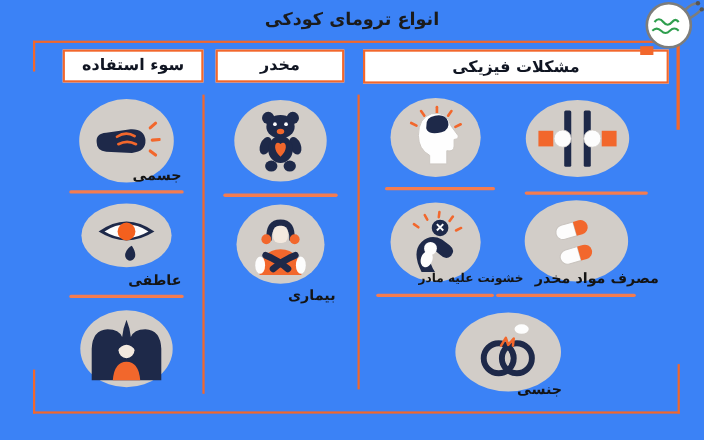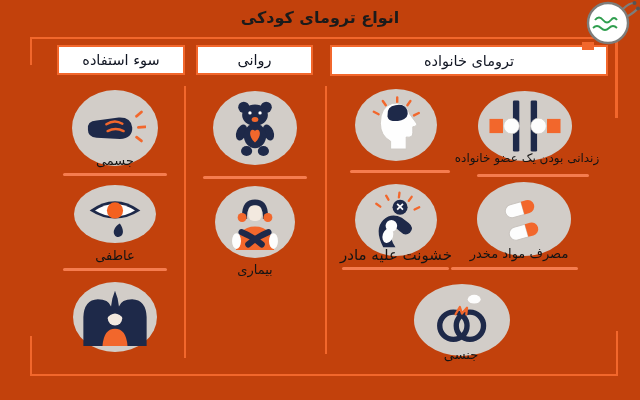--- a/index.html
+++ b/index.html
@@ -1,28 +1,28 @@
 <!DOCTYPE html>
 <html><head>
 <meta charset="utf-8">
 <style>
   *{margin:0;padding:0;box-sizing:border-box}
   html,body{background:#ffffff}
   body{font-family:"DejaVu Sans",sans-serif}
-  #canvas{position:relative;width:640px;height:400px;background:#c2410c;overflow:hidden}
+  #canvas{position:relative;width:640px;height:400px;background:#3b82f6;overflow:hidden}
   .title{position:absolute;top:8px;left:0;width:640px;text-align:center;
          font-size:16px;font-weight:bold;color:#1b1b1b;direction:rtl}
   .hdr{position:absolute;border:2px solid #F2672C;background:#fff;direction:rtl;
        display:flex;align-items:center;justify-content:center;
-       font-weight:normal;font-size:14.5px;color:#101522}
+       font-weight:bold;font-size:14.5px;color:#101522}
   .line{position:absolute;background:#F2672C}
   .ul{position:absolute;background:#F57C4F;height:3px;border-radius:2px}
   .circ{position:absolute;background:#D2CDC8;border-radius:50%;
         display:flex;align-items:center;justify-content:center}
-  .lbl{position:absolute;text-align:center;font-weight:normal;font-size:13px;
+  .lbl{position:absolute;font-weight:bold;font-size:13px;
        color:#141414;white-space:nowrap;direction:rtl}
   .logo{position:absolute;left:578px;top:0px}
 </style>
 </head>
 <body>
 
 <div id="canvas">
 
   <div class="title">انواع ترومای کودکی</div>
 
@@ -30,22 +30,22 @@
   <div class="line" style="left:30px;top:374px;width:588px;height:2px"></div>
   <div class="line" style="left:30px;top:37px;width:2px;height:28px"></div>
   <div class="line" style="left:30px;top:336px;width:2px;height:40px"></div>
   <div class="line" style="left:615px;top:37px;width:3px;height:81px"></div>
   <div class="line" style="left:616px;top:331px;width:2px;height:45px"></div>
 
   <div class="line" style="left:184px;top:86px;width:2px;height:272px"></div>
   <div class="line" style="left:325px;top:86px;width:2px;height:268px"></div>
 
   <div class="hdr" style="left:57px;top:45px;width:128px;height:30px">سوء استفاده</div>
-  <div class="hdr" style="left:196px;top:45px;width:117px;height:30px">روانی</div>
-  <div class="hdr" style="left:330px;top:45px;width:278px;height:31px">ترومای خانواده</div>
+  <div class="hdr" style="left:196px;top:45px;width:117px;height:30px">مخدر</div>
+  <div class="hdr" style="left:330px;top:45px;width:278px;height:31px">مشکلات فیزیکی</div>
 
   <div class="circ" style="left:72px;top:90px;width:86px;height:76px">
     <svg viewBox="0 0 100 78" width="62" height="48">
       <path d="M6 42 Q4 28 20 27 L56 22 Q76 21 78 38 Q79 55 58 57 L20 55 Q6 54 6 42 Z" fill="#1E2949"></path>
       <path d="M36 33 q13 -9 26 -1" stroke="#F2672C" stroke-width="4" fill="none" stroke-linecap="round"></path>
       <path d="M38 44 q13 -7 26 0" stroke="#F2672C" stroke-width="4" fill="none" stroke-linecap="round"></path>
       <path d="M85 20 L93 13" stroke="#F2672C" stroke-width="4.5" stroke-linecap="round"></path>
       <path d="M88 38 L99 37" stroke="#F2672C" stroke-width="4.5" stroke-linecap="round"></path>
       <path d="M85 54 L93 60" stroke="#F2672C" stroke-width="4.5" stroke-linecap="round"></path>
     </svg>
@@ -122,38 +122,37 @@
   <div class="circ" style="left:478px;top:91px;width:94px;height:70px">
     <svg viewBox="0 0 100 76" width="72" height="54">
       <rect x="33" y="2" width="9" height="72" rx="2" fill="#1E2949"></rect>
       <rect x="58" y="2" width="9" height="72" rx="2" fill="#1E2949"></rect>
       <rect x="0" y="28" width="19" height="20" fill="#F2672C"></rect>
       <rect x="81" y="28" width="19" height="20" fill="#F2672C"></rect>
       <circle cx="31" cy="38" r="11" fill="#FDFDFD" stroke="#CFCAC5" stroke-width="1"></circle>
       <circle cx="69" cy="38" r="11" fill="#FDFDFD" stroke="#CFCAC5" stroke-width="1"></circle>
     </svg>
   </div>
-  <div class="lbl" style="left:427px;top:151px;width:200px;font-size:12px">زندانی بودن یک عضو خانواده</div>
   <div class="ul" style="left:477px;top:174px;width:112px"></div>
 
   <div class="circ" style="left:355px;top:184px;width:82px;height:72px">
     <svg viewBox="0 0 100 100" width="58" height="60">
       <path d="M16 22 L23 27" stroke="#F2672C" stroke-width="4" stroke-linecap="round"></path>
       <path d="M33 8 L37 15" stroke="#F2672C" stroke-width="4" stroke-linecap="round"></path>
       <path d="M56 3 L55 11" stroke="#F2672C" stroke-width="4" stroke-linecap="round"></path>
       <path d="M77 10 L72 17" stroke="#F2672C" stroke-width="4" stroke-linecap="round"></path>
       <path d="M90 28 L82 32" stroke="#F2672C" stroke-width="4" stroke-linecap="round"></path>
       <circle cx="57" cy="28" r="13" fill="#1E2949"></circle>
       <path d="M52 22 L62 32 M62 22 L52 32" stroke="#FDFDFD" stroke-width="3"></path>
       <path d="M28 97 Q12 66 28 50 Q42 37 60 46 L72 55 Q82 63 74 72 Q66 79 57 70 L50 64 Q43 59 41 68 Q39 82 49 97 Z" fill="#1E2949"></path>
       <circle cx="42" cy="60" r="10" fill="#FDFDFD"></circle>
       <ellipse cx="36" cy="77" rx="9" ry="13" fill="#FDFDFD" transform="rotate(18 36 77)"></ellipse>
     </svg>
   </div>
-  <div class="lbl" style="left:316px;top:246px;width:160px;font-size:15px">خشونت علیه مادر</div>
+  <div class="lbl" style="left:316px;top:246px;width:160px;font-size:11px">خشونت علیه مادر</div>
   <div class="ul" style="left:342px;top:267px;width:107px"></div>
 
   <div class="circ" style="left:477px;top:182px;width:94px;height:74px">
     <svg viewBox="0 0 100 84" width="66" height="58">
       <g transform="rotate(-16 46 26)">
         <path d="M31 16 L48 16 L48 36 L31 36 A10 10 0 0 1 31 16 Z" fill="#FDFDFD" stroke="#C9C4BF" stroke-width="1.5"></path>
         <path d="M48 16 L56 16 A10 10 0 0 1 56 36 L48 36 Z" fill="#F2672C"></path>
       </g>
       <g transform="translate(6 34) rotate(-16 46 26)">
         <path d="M31 16 L48 16 L48 36 L31 36 A10 10 0 0 1 31 16 Z" fill="#FDFDFD" stroke="#C9C4BF" stroke-width="1.5"></path>

